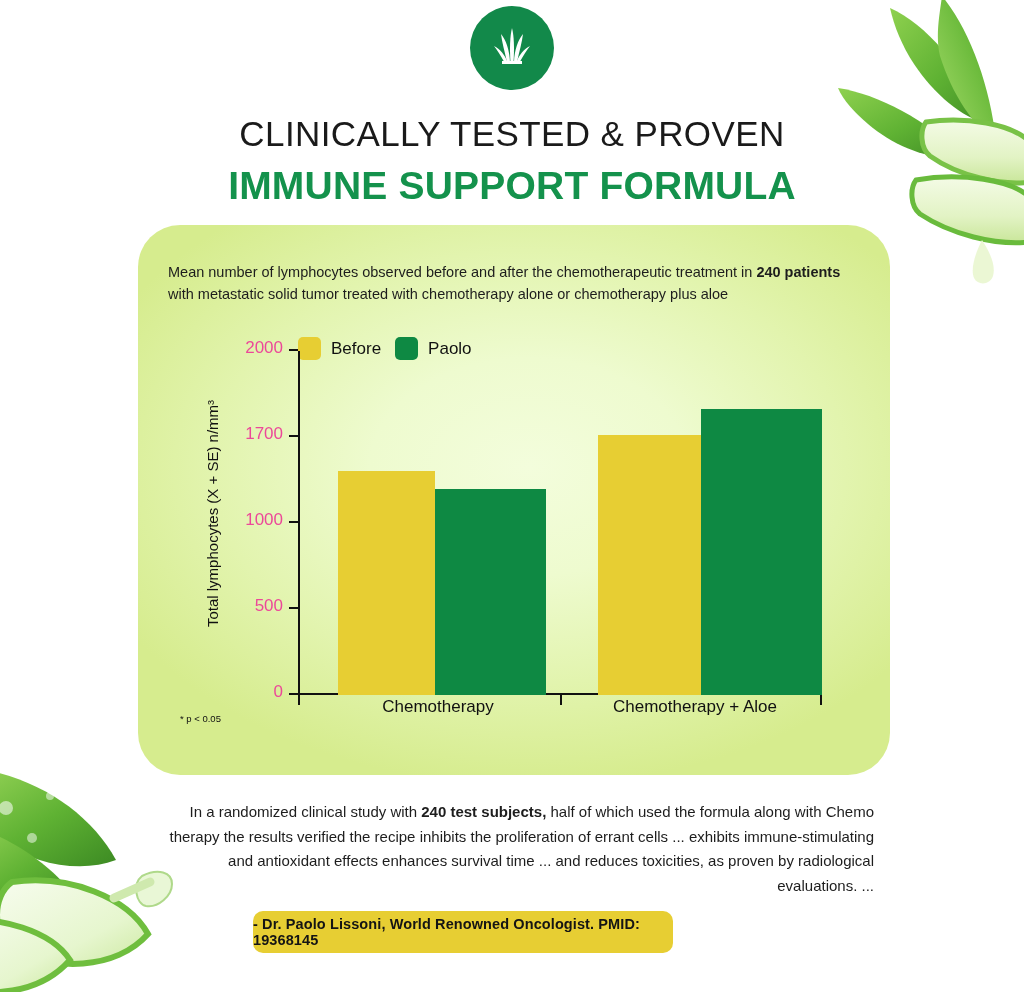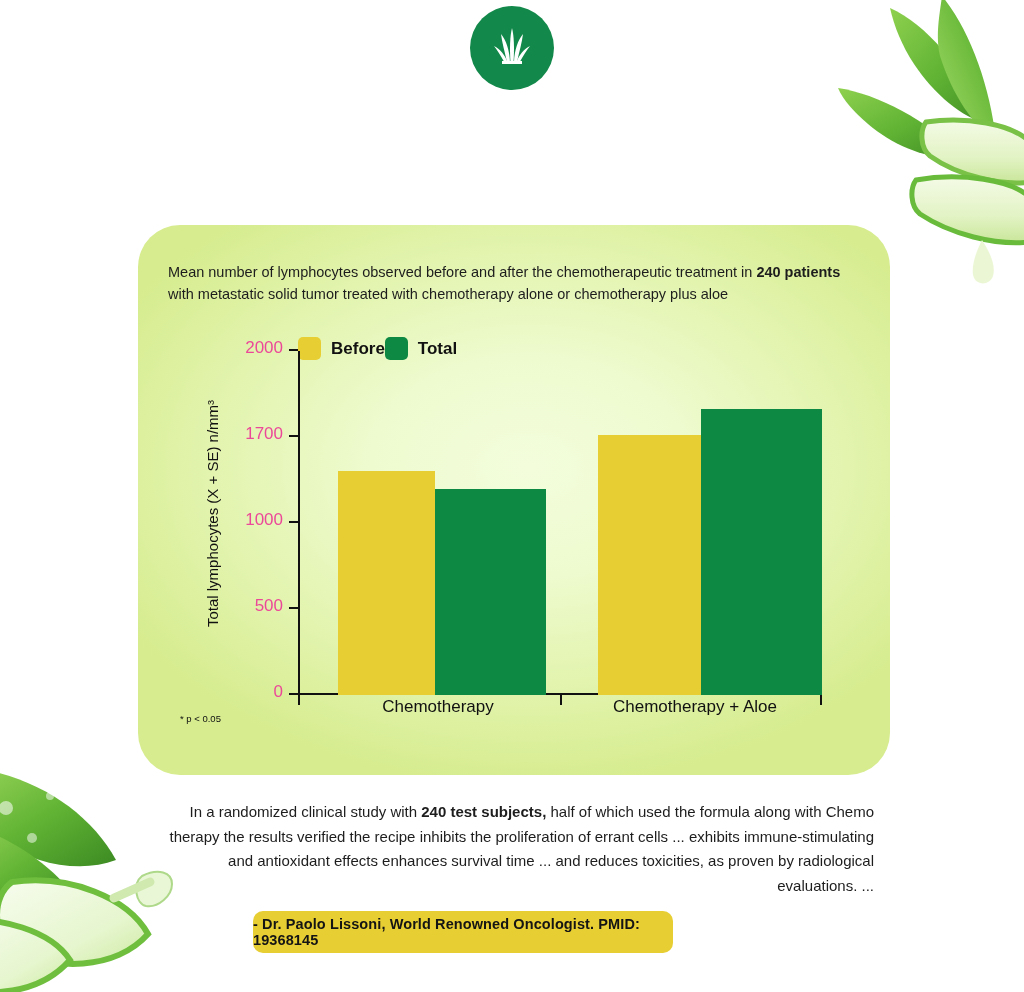--- a/index.html
+++ b/index.html
@@ -87,21 +87,21 @@
   .bar.before { background: #E7CE33; }
   .bar.after  { background: #0E8943; }
 
   .group-label {
     position: absolute; top: 346px; font-size: 17px; color: #111;
     text-align: center; white-space: nowrap;
   }
 
   .legend {
     position: absolute; left: 160px; top: 4px;
-    display: flex; align-items: center;  font-weight: bold;
+    display: flex; align-items: center; gap: 14px;
   }
   .legend-item { display: flex; align-items: center; gap: 10px; }
   .legend-swatch { width: 23px; height: 23px; border-radius: 5px; }
   .legend-swatch.before { background: #E7CE33; }
   .legend-swatch.after  { background: #0E8943; }
   .legend-label { font-size: 17px; color: #111; }
 
   .pvalue-note {
     position: absolute; left: 42px; top: 380px;
     font-size: 9.5px; color: #111;
@@ -183,39 +183,43 @@
         <path d="M24 4 C26 12 26.5 24 25.5 38 L22.5 38 C21.5 24 22 12 24 4 Z"></path>
         <path d="M13 10 C18 16 21.5 26 22 38 L19 38 C16.5 27 14 18 13 10 Z"></path>
         <path d="M35 10 C34 18 31.5 27 29 38 L26 38 C26.5 26 30 16 35 10 Z"></path>
         <path d="M6 22 C12 25 17 31 19.5 38 L16.5 38.5 C13 32 9 26 6 22 Z"></path>
         <path d="M42 22 C39 26 35 32 31.5 38.5 L28.5 38 C31 31 36 25 42 22 Z"></path>
         <path d="M14 37 H34 V40 H14 Z"></path>
       </g>
     </svg>
   </div>
 
+  <div class="heading-wrap">
+    <div class="title-line1">CLINICALLY TESTED &amp; PROVEN</div>
+    <div class="title-line2">IMMUNE SUPPORT FORMULA</div>
+  </div>
 
   <div class="panel">
 
     <div class="panel-caption">
       <span>Mean number of lymphocytes observed before and after the chemotherapeutic treatment in </span><b>240 patients</b><span> with metastatic solid tumor treated with chemotherapy alone or chemotherapy plus aloe</span>
     </div>
 
     <div class="chart">
 
       <div class="y-axis-title">Total lymphocytes (X + SE) n/mm³</div>
 
       <div class="legend">
         <div class="legend-item">
           <span class="legend-swatch before" style="background: rgb(231, 206, 51);"></span>
           <span class="legend-label">Before</span>
         </div>
         <div class="legend-item">
           <span class="legend-swatch after" style="background: rgb(14, 137, 67);"></span>
-          <span class="legend-label">Total</span>
+          <span class="legend-label">Paolo</span>
         </div>
       </div>
 
       <div class="plot">
         <div class="axis-line-y"></div>
         <div class="axis-line-x"></div>
 
         <div class="tick-y" style="bottom:0px">
             <span class="tick-y-label">0</span>
           </div>

